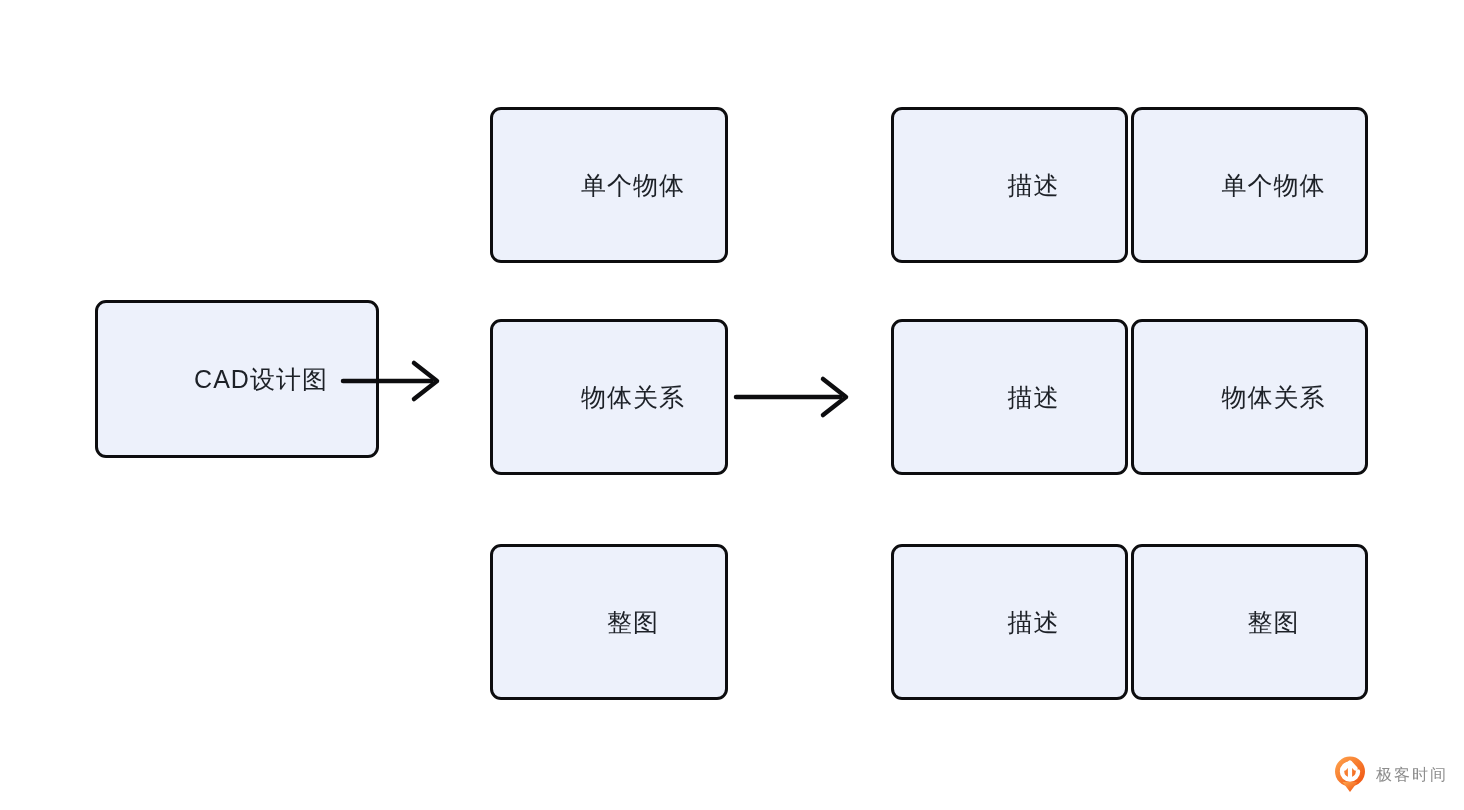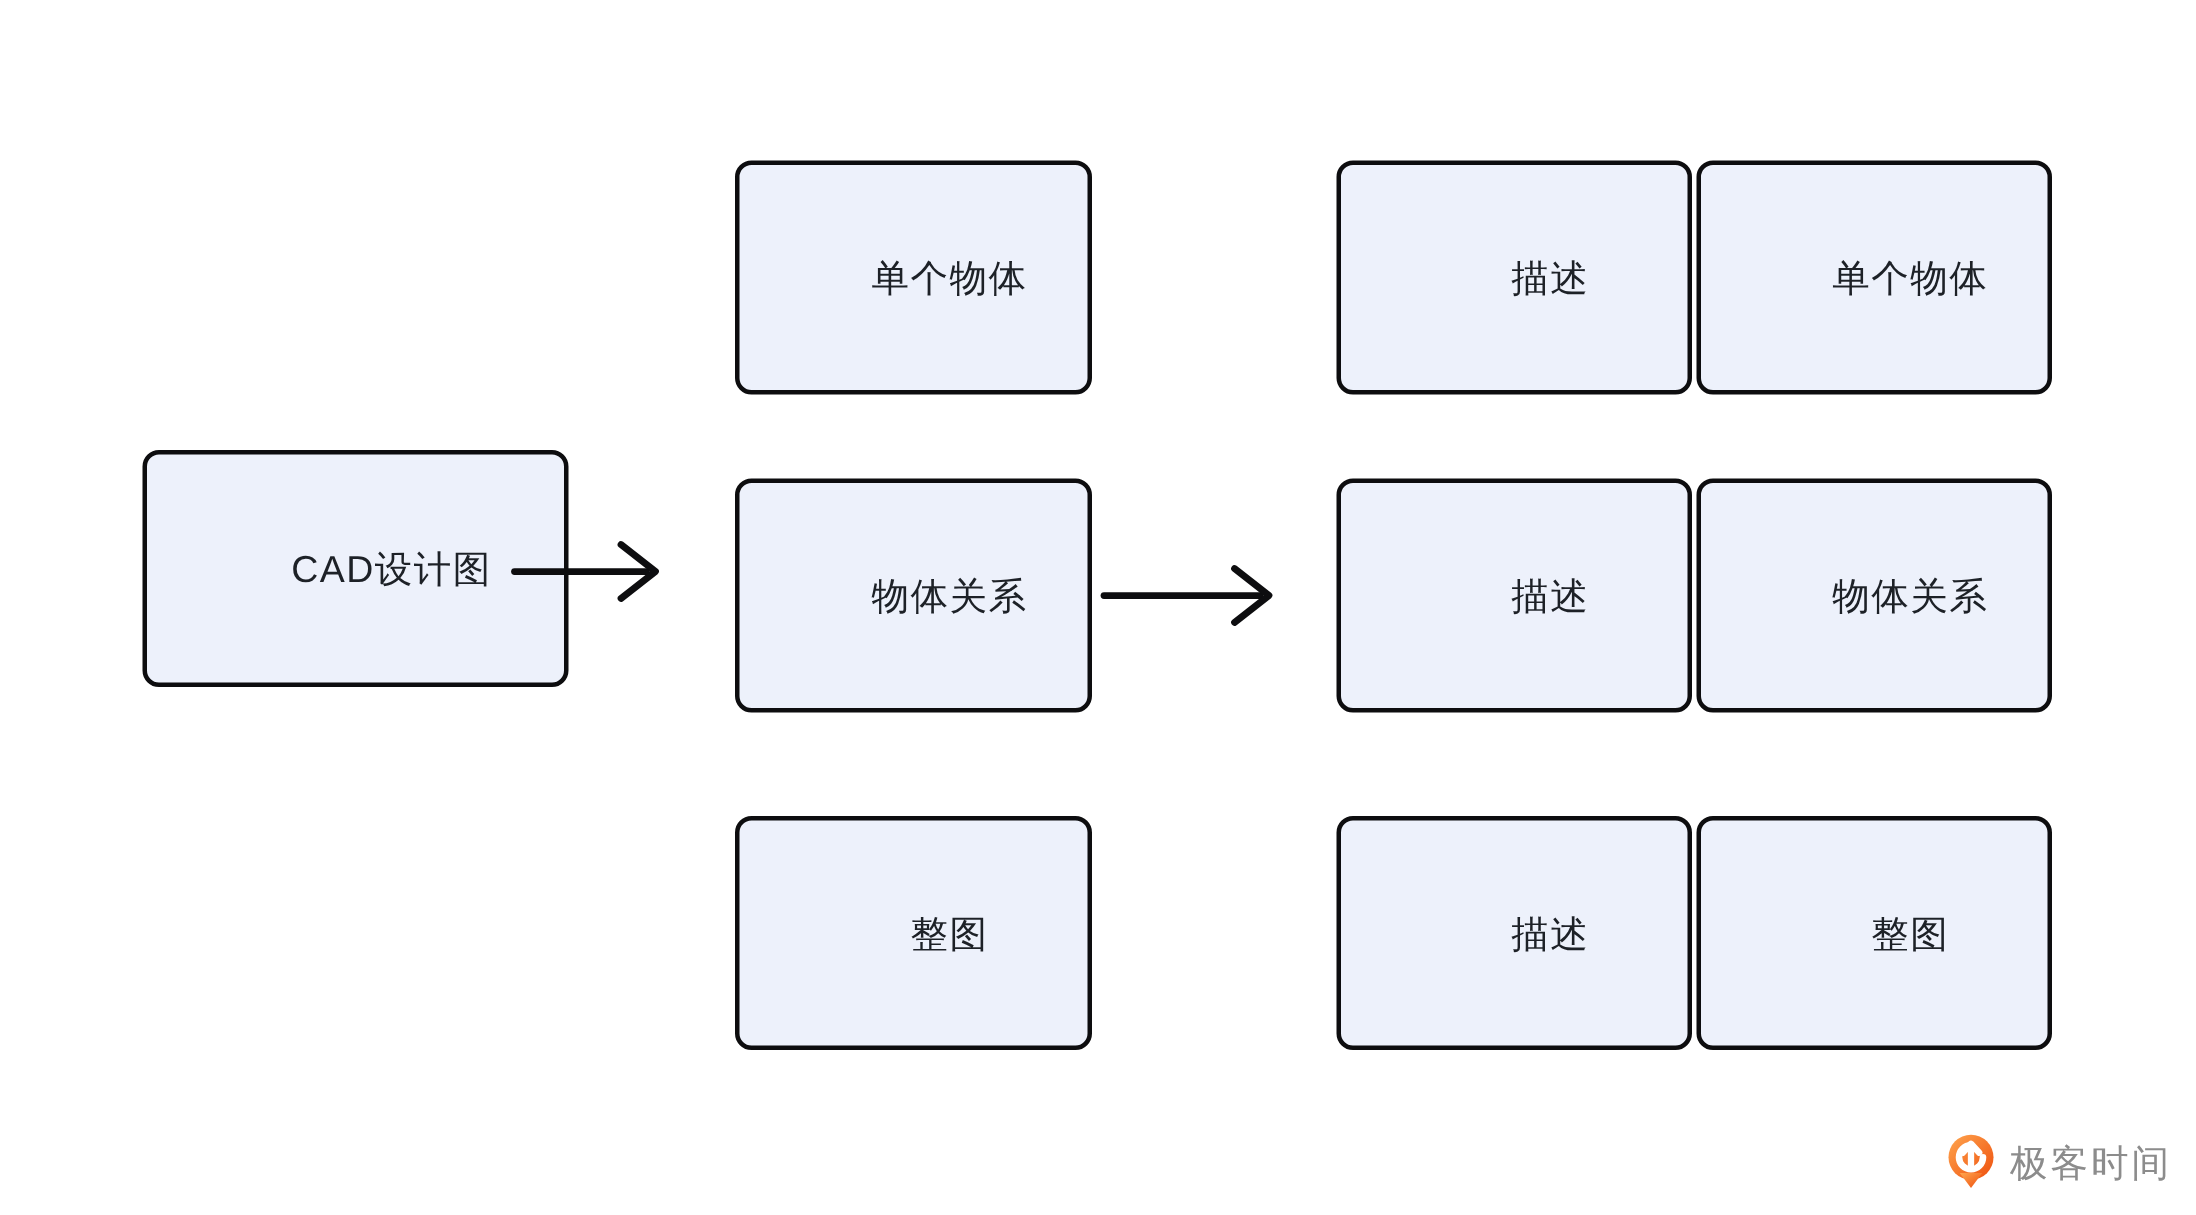--- a/index.html
+++ b/index.html
@@ -56,21 +56,21 @@
 
   .branding {
     position: absolute;
     right: 16px;
     bottom: 14px;
     display: flex;
     align-items: center;
     gap: 7px;
   }
   .branding .logo-text {
-    font-size: 25px;
+    font-size: 16px;
     color: #8c8c8c;
     letter-spacing: 2px;
     white-space: nowrap;
   }
 </style>
 </head>
 <body>
 
 <div class="canvas">
 

